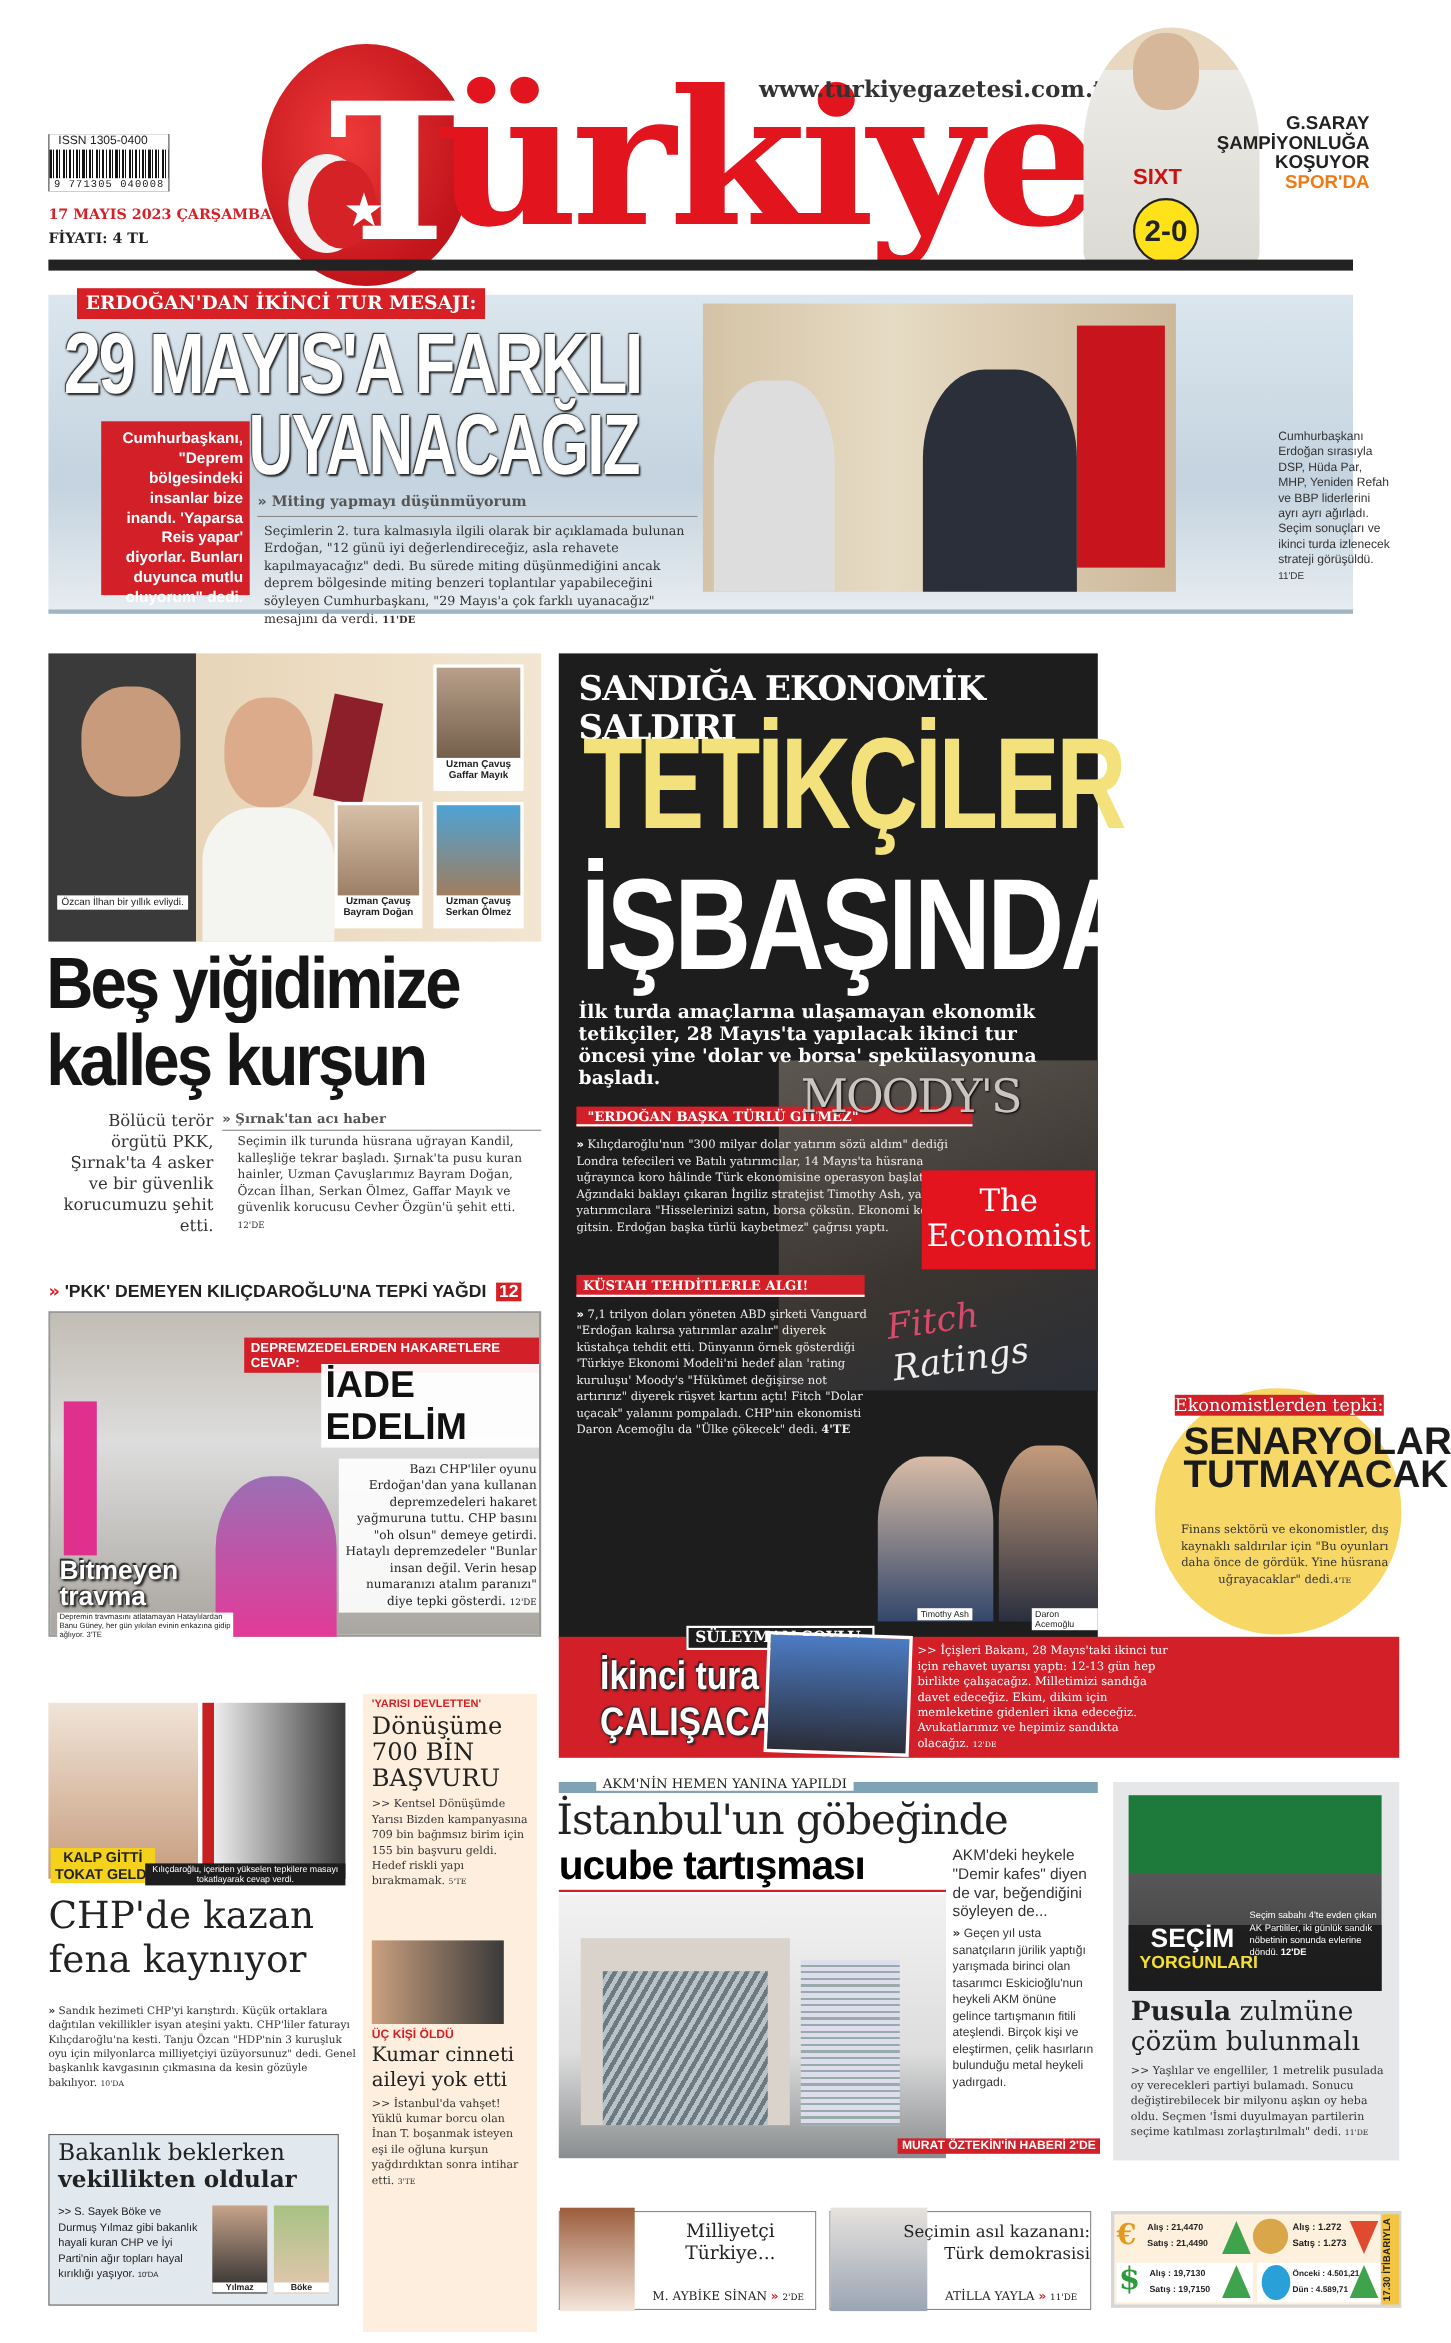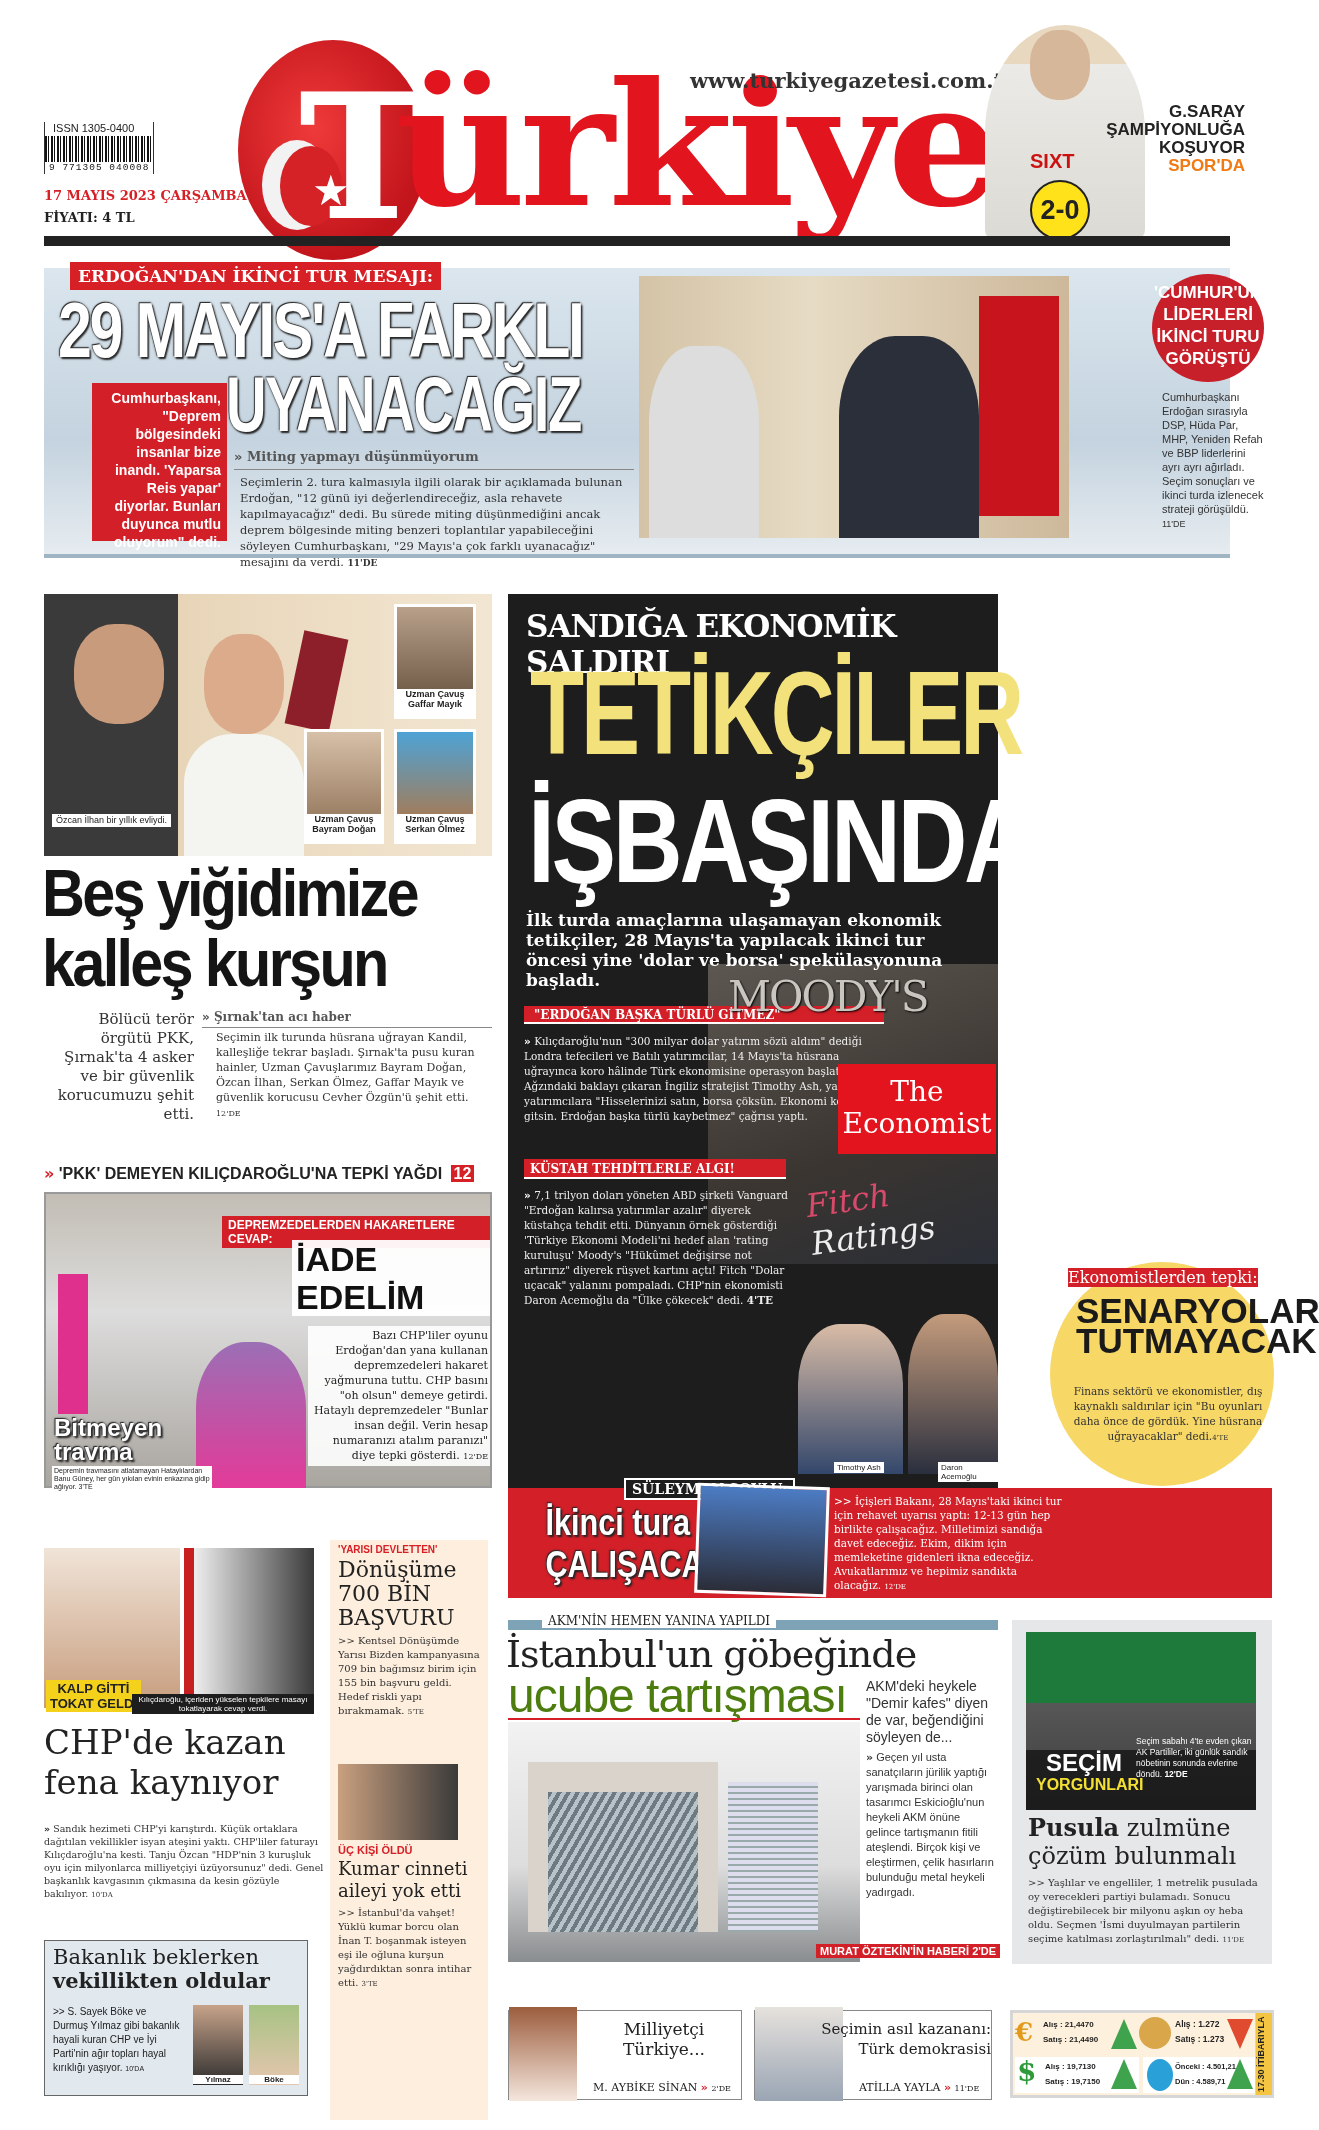--- a/index.html
+++ b/index.html
@@ -69,21 +69,20 @@
   <div class="abs sans" style="left:48px;top:115px;width:135px;height:158px;background:#d21f28;color:#fff;font-weight:bold;font-size:14px;line-height:18px;text-align:right;padding:6px 6px">Cumhurbaşkanı, "Deprem bölgesindeki insanlar bize inandı. 'Yaparsa Reis yapar' diyorlar. Bunları duyunca mutlu oluyorum" dedi.</div>
   <div class="abs serif" style="left:190px;top:181px;font-size:13px;font-weight:bold;color:#555"><span class="chev">»</span> <span>Miting yapmayı düşünmüyorum</span></div>
   <div class="abs" style="left:190px;top:201px;width:400px;height:1px;background:#888"></div>
   <div class="abs serif" style="left:196px;top:206px;width:390px;font-size:11.5px;line-height:16px;color:#333"><span>Seçimlerin 2. tura kalmasıyla ilgili olarak bir açıklamada bulunan Erdoğan, "12 günü iyi değerlendireceğiz, asla rehavete kapılmayacağız" dedi. Bu sürede miting düşünmediğini ancak deprem bölgesinde miting benzeri toplantılar yapabileceğini söyleyen Cumhurbaşkanı, "29 Mayıs'a çok farklı uyanacağız" mesajını da verdi.</span> <b style="font-size:9px">11'DE</b></div>
 
   <div class="abs" style="left:595px;top:8px;width:430px;height:262px;background:linear-gradient(90deg,#d4c3a6 0%,#e6dbc4 40%,#cdb89a 100%)">
     <div class="abs" style="left:10px;top:70px;width:110px;height:192px;background:#ddd;border-radius:40% 40% 0 0"></div>
     <div class="abs" style="left:200px;top:60px;width:140px;height:202px;background:#2a2f3a;border-radius:40% 40% 0 0"></div>
     <div class="abs" style="left:340px;top:20px;width:80px;height:220px;background:#c8141c"></div>
   </div>
-  <div class="abs bubble" style="left:1108px;top:6px;width:112px;height:108px;font-size:17px;line-height:22px;padding-top:8px">'CUMHUR'UN LİDERLERİ İKİNCİ TURU GÖRÜŞTÜ</div>
   <div class="abs sans" style="left:1118px;top:122px;width:104px;text-align:left;font-size:11px;line-height:14px;color:#333"><span>Cumhurbaşkanı Erdoğan sırasıyla DSP, Hüda Par, MHP, Yeniden Refah ve BBP liderlerini ayrı ayrı ağırladı. Seçim sonuçları ve ikinci turda izlenecek strateji görüşüldü.</span> <span style="font-size:9px">11'DE</span></div>
 </div>
 
 <div class="abs" style="left:44px;top:594px;width:448px;height:262px;background:linear-gradient(90deg,#3a3a3a 0,#3a3a3a 30%,#e8d5b8 30%,#f2e6d2 100%)">
   <div class="abs" style="left:30px;top:30px;width:90px;height:100px;border-radius:45%;background:#c99b7d"></div>
   <div class="abs" style="left:160px;top:40px;width:80px;height:100px;border-radius:45%;background:#dbab8b"></div>
   <div class="abs" style="left:140px;top:140px;width:120px;height:122px;background:#f4f4f0;border-radius:40% 40% 0 0"></div>
   <div class="abs" style="left:250px;top:40px;width:45px;height:95px;background:#8d1f2a;transform:rotate(12deg)"></div>
   <div class="abs sans" style="left:8px;top:220px;background:#fff;font-size:9px;line-height:11px;text-align:center;padding:1px 4px">Özcan İlhan bir yıllık evliydi.</div>
   <div class="abs" style="left:350px;top:10px;width:82px;height:115px;background:#fff;padding:3px">
@@ -205,21 +204,21 @@
   <div class="abs serif" style="left:8px;top:318px;font-size:18px;line-height:22px;color:#222">
     <div>Kumar cinneti</div>
     <div>aileyi yok etti</div>
   </div>
   <div class="abs serif" style="left:8px;top:366px;width:142px;font-size:10px;line-height:14px;color:#333"><span>&gt;&gt; İstanbul'da vahşet! Yüklü kumar borcu olan İnan T. boşanmak isteyen eşi ile oğluna kurşun yağdırdıktan sonra intihar etti.</span> <span style="font-size:7px">3'TE</span></div>
 </div>
 
 <div class="abs" style="left:508px;top:1620px;width:490px;height:10px;background:#7ea3b7"></div>
 <div class="abs serif" style="left:542px;top:1614px;background:#fff;font-size:12px;padding:0 6px">AKM'NİN HEMEN YANINA YAPILDI</div>
 <div class="abs serif" style="left:506px;top:1632px;font-size:38px;line-height:44px;color:#222;letter-spacing:-1px">İstanbul'un göbeğinde</div>
-<div class="abs sans" style="left:508px;top:1676px;font-size:48px;line-height:40px;font-weight:normal;color:#4d7c0f;letter-spacing:-1px">ucube tartışması</div>
+<div class="abs sans" style="left:508px;top:1676px;font-size:37px;line-height:40px;font-weight:bold;color:#000000;letter-spacing:-1px">ucube tartışması</div>
 <div class="abs" style="left:508px;top:1718px;width:352px;height:2px;background:#d21f28"></div>
 <div class="abs" style="left:508px;top:1722px;width:352px;height:240px;background:linear-gradient(180deg,#f2f2f2 0%,#ddd 60%,#8a8d8f 100%)">
   <div class="abs" style="left:20px;top:40px;width:190px;height:170px;background:#d9d3cb"></div>
   <div class="abs" style="left:40px;top:70px;width:150px;height:140px;background:repeating-linear-gradient(120deg,#6d7a82 0 4px,#b8c3c9 4px 8px)"></div>
   <div class="abs" style="left:220px;top:60px;width:90px;height:150px;background:repeating-linear-gradient(0deg,#9aa 0 2px,#dde 2px 6px)"></div>
 </div>
 <div class="abs sans" style="left:866px;top:1678px;width:130px;font-size:14px;line-height:17px;color:#333">AKM'deki heykele "Demir kafes" diyen de var, beğendiğini söyleyen de...</div>
 <div class="abs sans" style="left:866px;top:1750px;width:130px;font-size:11px;line-height:15px;color:#333"><span class="chev">»</span> <span>Geçen yıl usta sanatçıların jürilik yaptığı yarışmada birinci olan tasarımcı Eskicioğlu'nun heykeli AKM önüne gelince tartışmanın fitili ateşlendi. Birçok kişi ve eleştirmen, çelik hasırların bulunduğu metal heykeli yadırgadı.</span></div>
 <div class="abs sans" style="left:816px;top:1944px;background:#d21f28;color:#fff;font-size:11px;font-weight:bold;padding:1px 4px">MURAT ÖZTEKİN'İN HABERİ 2'DE</div>
 

